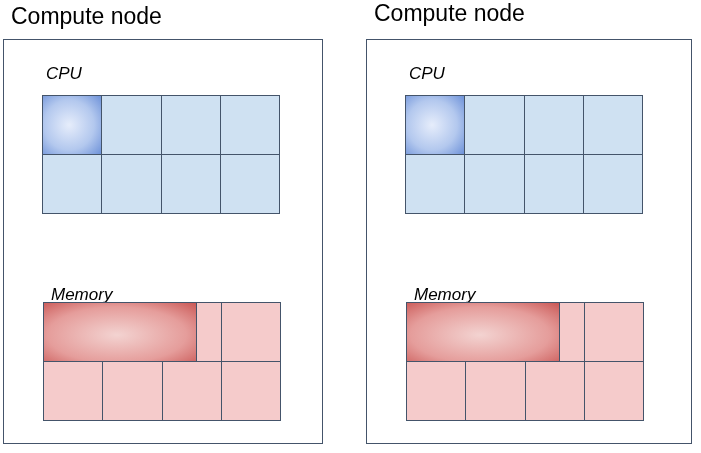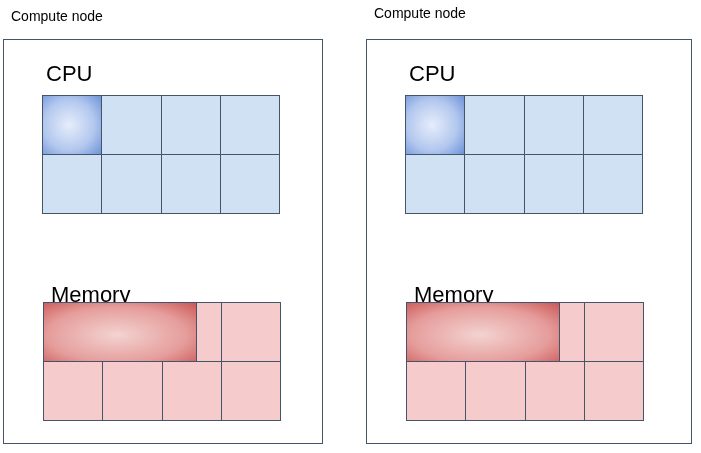--- a/index.html
+++ b/index.html
@@ -19,42 +19,43 @@
     position: absolute;
     top: 0;
     height: 453px;
   }
   .node-0 { left: 3px;   width: 320px; }
   .node-1 { left: 366px; width: 326px; }
   .node-title {
     position: absolute;
     left: 8px;
     top: 5px;
-    font-size: 14px;
+    font-size: 23px;
     line-height: 22px;
     color: var(--text, #000);
     white-space: nowrap;
   }
   .node-1 .node-title { top: 2px; }
   .node-box {
     position: absolute;
     left: 0;
     top: 39px;
     width: 100%;
     height: 405px;
     border: 1.5px solid var(--box-border, #44546a);
     background: #ffffff;
     box-sizing: border-box;
   }
   .section-label {
     position: absolute;
-    font-size: 22px;
+    font-size: 17px;
     line-height: 21px;
     color: var(--text, #000);
     white-space: nowrap;
+    font-style: italic;
   }
   .cpu-label { left: 42px; top: 23px; }
   .mem-label { left: 47px; top: 232px; margin-top: 12px; }
   .grid {
     position: absolute;
     width: 238px;
     height: 119px;
     border: 1.4px solid var(--cell-border, #44546a);
     box-sizing: border-box;
     display: flex;

